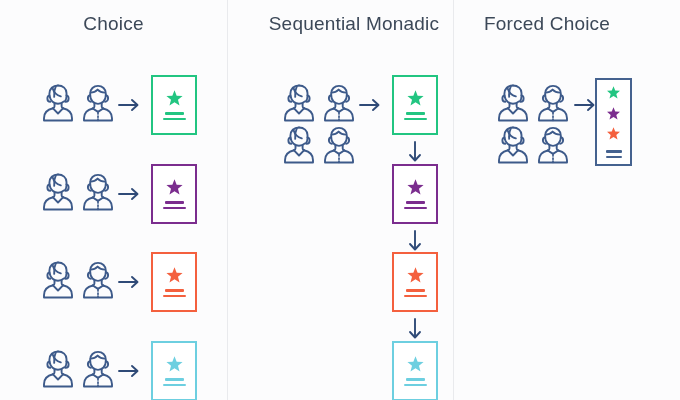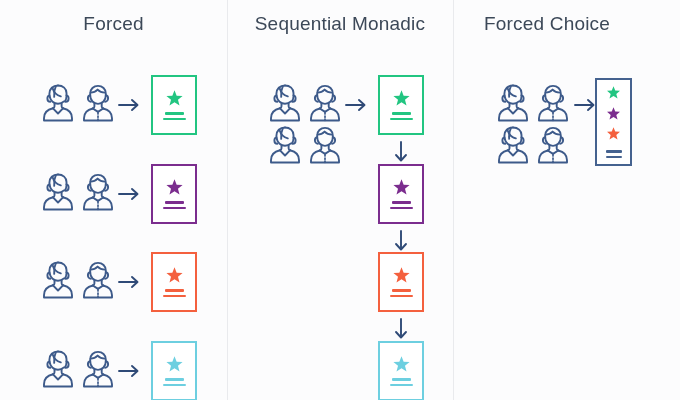--- a/index.html
+++ b/index.html
@@ -26,21 +26,21 @@
   }
   #divider-1 { left: 227px; }
   #divider-2 { left: 453px; }
 
   .column {
     position: absolute;
     top: 0;
     height: 400px;
   }
   #column-monadic { left: 0px; width: 227px; }
-  #column-sequential { left: 227px; width: 226px; }
+  #column-sequential { left: 241px; width: 226px; }
   #column-forced { left: 453px; width: 188px; }
 
   .col-title {
     position: absolute;
     top: 13px;
     left: 0;
     width: 100%;
     text-align: center;
     font-size: 19px;
     font-weight: 400;
@@ -123,21 +123,21 @@
 </style>
 </head>
 <body>
 
 <div id="diagram">
 
   <div class="divider" id="divider-1"></div>
   <div class="divider" id="divider-2"></div>
 
   <div class="column" id="column-monadic">
-    <div class="col-title">Forced</div>
+    <div class="col-title">Choice</div>
   <div class="people" style="left: 38px; top: 81px; width: 86px;">
         <div class="person">
           <svg width="40" height="42" viewBox="0 0 40 42" fill="none" stroke="#3d5a8a" stroke-width="1.9" stroke-linecap="round" stroke-linejoin="round">
             <path d="M20 4.5c-5.2 0-8.6 3.3-8.6 8.2 0 1.3.2 2.5.5 3.5"></path>
             <path d="M11.9 16.2c.6 3.6 3.9 6.6 8.1 6.6 2.3 0 4.4-.9 5.9-2.4"></path>
             <path d="M26.9 20.4c1-1.4 1.6-3.2 1.6-5.2V12c0-4.4-3.5-7.5-8.5-7.5"></path>
             <path d="M14.6 7.3c1.2 4.2 4.1 7 8.2 8.1"></path>
             <path d="M17.9 5.2c-1.5 3.1-2.1 6.9-1.7 10.6"></path>
             <path d="M28.5 14.4c1.3.3 2.1 1.5 2.1 3 0 2-1.3 3.4-2.9 3.4"></path>
             <path d="M11.5 14.4c-1.3.3-2.1 1.5-2.1 3 0 2 1.3 3.4 2.9 3.4"></path>

